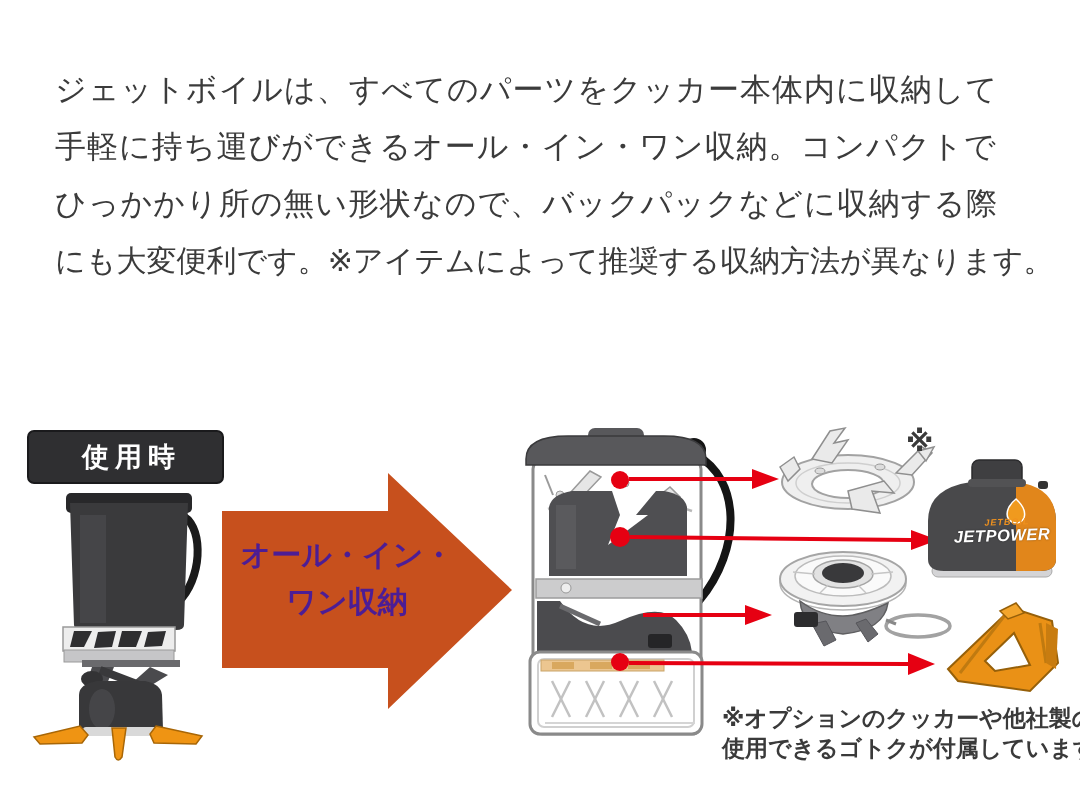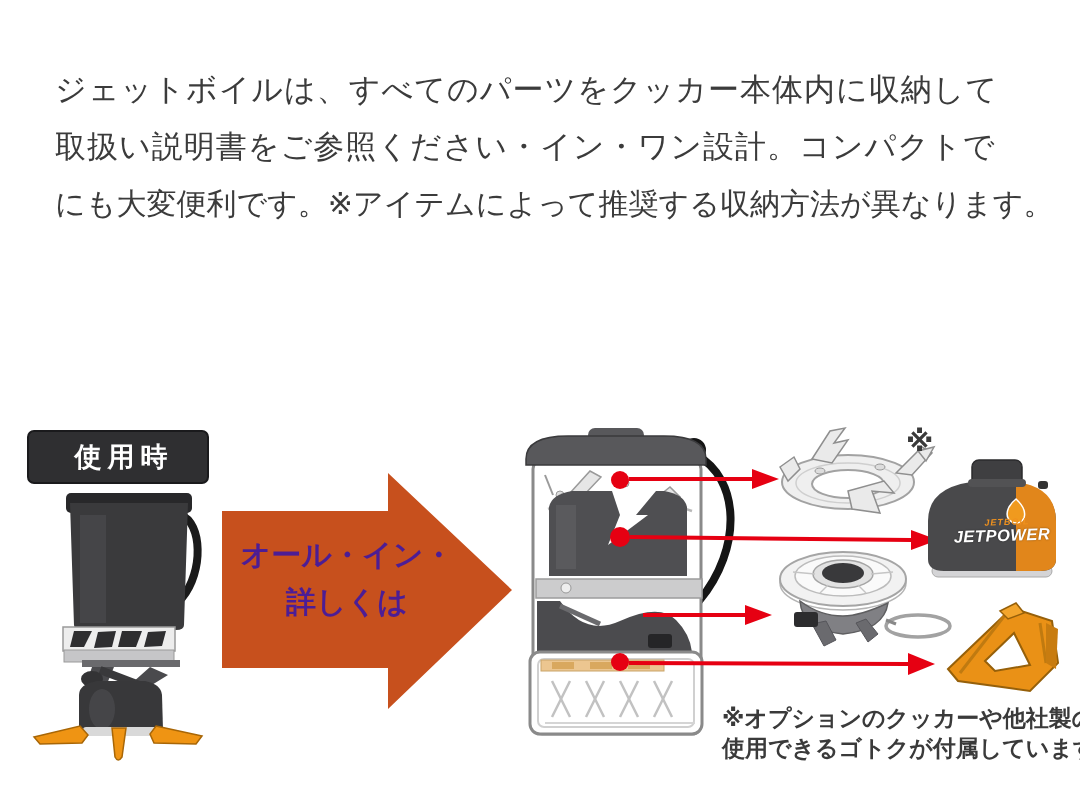--- a/index.html
+++ b/index.html
@@ -7,21 +7,21 @@
     position:relative;width:1080px;height:796px;background:#ffffff;overflow:hidden;
     font-family:"Liberation Sans","DejaVu Sans",sans-serif;
     margin-top:23px;
   }
   
   #intro{position:absolute;left:55px;top:38px;width:1010px;color:#3b3b3b;}
   .intro-line{height:57px;line-height:57px;font-size:31px;letter-spacing:1px;white-space:nowrap;}
   .intro-line.tight{font-size:30px;letter-spacing:0;}
   
   #usage-label{
-    position:absolute;left:27px;top:407px;width:182px;height:54px;
+    position:absolute;left:27px;top:407px;width:197px;height:54px;
     background:#2f2f31;border:2px solid #1a1a1c;border-radius:7px;box-sizing:border-box;
     color:#ffffff;font-size:27px;font-weight:bold;letter-spacing:6px;
     display:flex;align-items:center;justify-content:center;padding-left:12px;
   }
   
   #arrow-label{
     position:absolute;left:230px;top:508px;width:234px;text-align:center;
     color:#4c1d95;font-weight:bold;font-size:30px;line-height:47px;white-space:nowrap;
   }
   
@@ -51,21 +51,22 @@
   }
   #diagram-svg{position:absolute;left:0;top:0;}
 </style>
 </head>
 <body>
 
 <div id="page">
 
   <div id="intro">
     <div class="intro-line">ジェットボイルは、すべてのパーツをクッカー本体内に収納して</div>
-    <div class="intro-line">取扱い説明書をご参照ください・イン・ワン設計。コンパクトで</div>
+    <div class="intro-line">手軽に持ち運びができるオール・イン・ワン収納。コンパクトで</div>
+    <div class="intro-line">ひっかかり所の無い形状なので、バックパックなどに収納する際</div>
     <div class="intro-line tight">にも大変便利です。※アイテムによって推奨する収納方法が異なります。</div>
   </div>
 
   <svg id="diagram-svg" width="1080" height="796" viewBox="0 0 1080 796" xmlns="http://www.w3.org/2000/svg">
 
     <g>
 
       <path d="M181,492 C202,500 204,548 182,575" stroke="#1a1a1a" stroke-width="8" fill="none" stroke-linecap="round"></path>
 
       <rect x="66" y="470" width="126" height="20" rx="5" fill="#28282a"></rect>
@@ -213,21 +214,21 @@
       <line x1="1040" y1="600" x2="1046" y2="640" stroke="#c07a10" stroke-width="3"></line>
       <polygon points="1000,588 1016,580 1024,590 1008,596" fill="#f3a52c" stroke="#96600a" stroke-width="1.5"></polygon>
       <polygon points="1046,600 1058,606 1056,646 1046,640" fill="#c87c10"></polygon>
     </g>
   </svg>
 
   <div id="usage-label">使用時</div>
 
   <div id="arrow-label">
     <div>オール・イン・</div>
-    <div>詳しくは</div>
+    <div>ワン収納</div>
   </div>
 
   <div id="pot-support-asterisk">※</div>
 
   <div id="canister-brand">JETBOIL</div>
   <div id="canister-product">JETPOWER</div>
 
   <div id="footnote">
     <div>※オプションのクッカーや他社製の鍋を</div>
     <div>使用できるゴトクが付属しています。</div>

